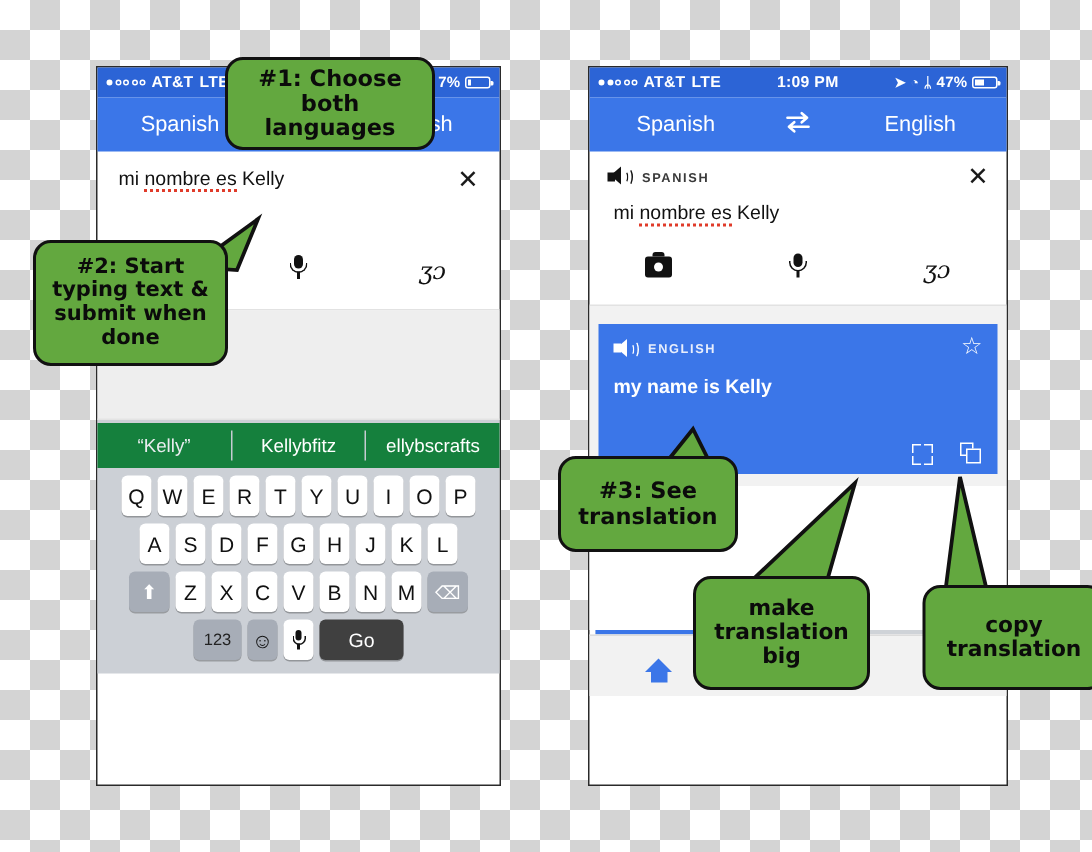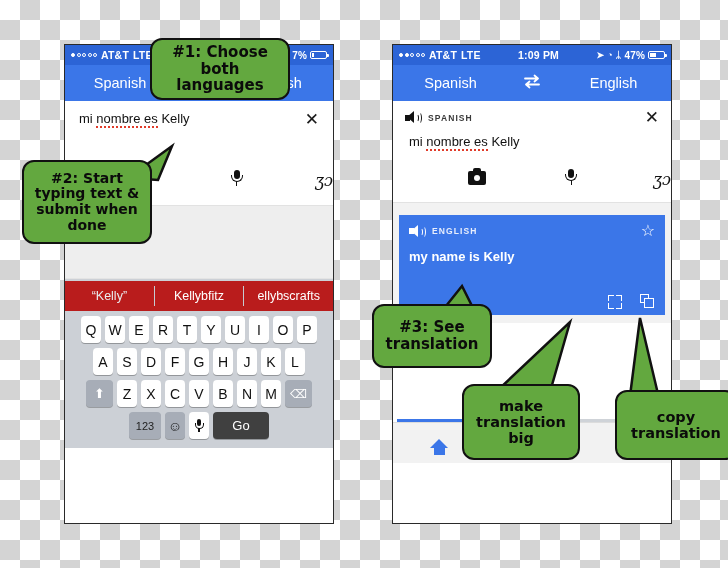--- a/index.html
+++ b/index.html
@@ -49,39 +49,39 @@
     border-top-color:transparent;border-bottom-color:transparent;border-radius:50%;}
   .spk .w1{left:9px;top:3px;width:3px;height:6px;}
   .spk .w2{left:11px;top:1px;width:4px;height:10px;}
   .srclabel{font-size:8.5px;color:#3a3a3a;letter-spacing:1.1px;flex:1;font-weight:bold;}
   .xbtn{font-size:17px;color:#1a1a1a;line-height:1;font-weight:300;cursor:pointer;}
   .sq{ -webkit-text-decoration:none;text-decoration:none;
        background-image:linear-gradient(90deg,#e03b2a 0 2px,transparent 2px 4px);
        background-repeat:repeat-x;background-size:4px 2px;background-position:0 100%;
        padding-bottom:2px;}
   .iconrow{display:flex;align-items:center;padding:10px 0 12px 0;}
-  .iconrow .ic{flex:1;text-align:right;}
+  .iconrow .ic{flex:1;text-align:center;}
 
   .camico{display:inline-block;width:18px;height:14px;background:#111;border-radius:2px;position:relative;}
   .camico:before{content:"";position:absolute;left:5px;top:-3px;width:8px;height:3px;background:#111;border-radius:2px 2px 0 0;}
   .camico:after{content:"";position:absolute;left:6px;top:4px;width:6px;height:6px;border-radius:50%;background:#fff;}
 
   .micico{display:inline-block;width:14px;height:17px;position:relative;}
   .micico .cap{position:absolute;left:4px;top:0;width:6px;height:9px;background:#111;border-radius:3px;}
   .micico .arc{position:absolute;left:1px;top:5px;width:12px;height:7px;border:1.4px solid #111;
     border-top:none;border-radius:0 0 7px 7px;box-sizing:border-box;}
   .micico .stm{position:absolute;left:6.2px;top:11px;width:1.6px;height:5px;background:#111;}
   .hwico{font-size:16px;font-family:"DejaVu Serif",serif;font-style:italic;color:#111;}
 
   .divline{height:1px;background:#e2e2e2;}
 
   
   .greyfill{background:#eeeeee;}
   .kbd{background:#ccd0d6;padding:2px 0 4px 0;}
-  .predict{height:30px;display:flex;align-items:center;background:#b91c1c;}
+  .predict{height:30px;display:flex;align-items:center;background:#15803d;}
   .predict .p{flex:1;text-align:center;font-size:12.5px;color:#ffffff;padding:0 2px;
     white-space:nowrap;overflow:hidden;}
   .predict .p:first-child{color:#e9ecef;}
   .predict .sep{width:1px;height:20px;background:#c6cbd2;}
   .krow{display:flex;justify-content:center;align-items:center;margin:5px 0;gap:4px;}
   .key{background:#ffffff;border-radius:4px;width:20px;height:27px;display:flex;
     align-items:center;justify-content:center;font-size:14px;color:#111;
     box-shadow:0 1px 0 rgba(0,0,0,.28);}
   .key.wide{width:27px;}
   .key.grey{background:#a7adb7;box-shadow:0 1px 0 rgba(0,0,0,.25);}

